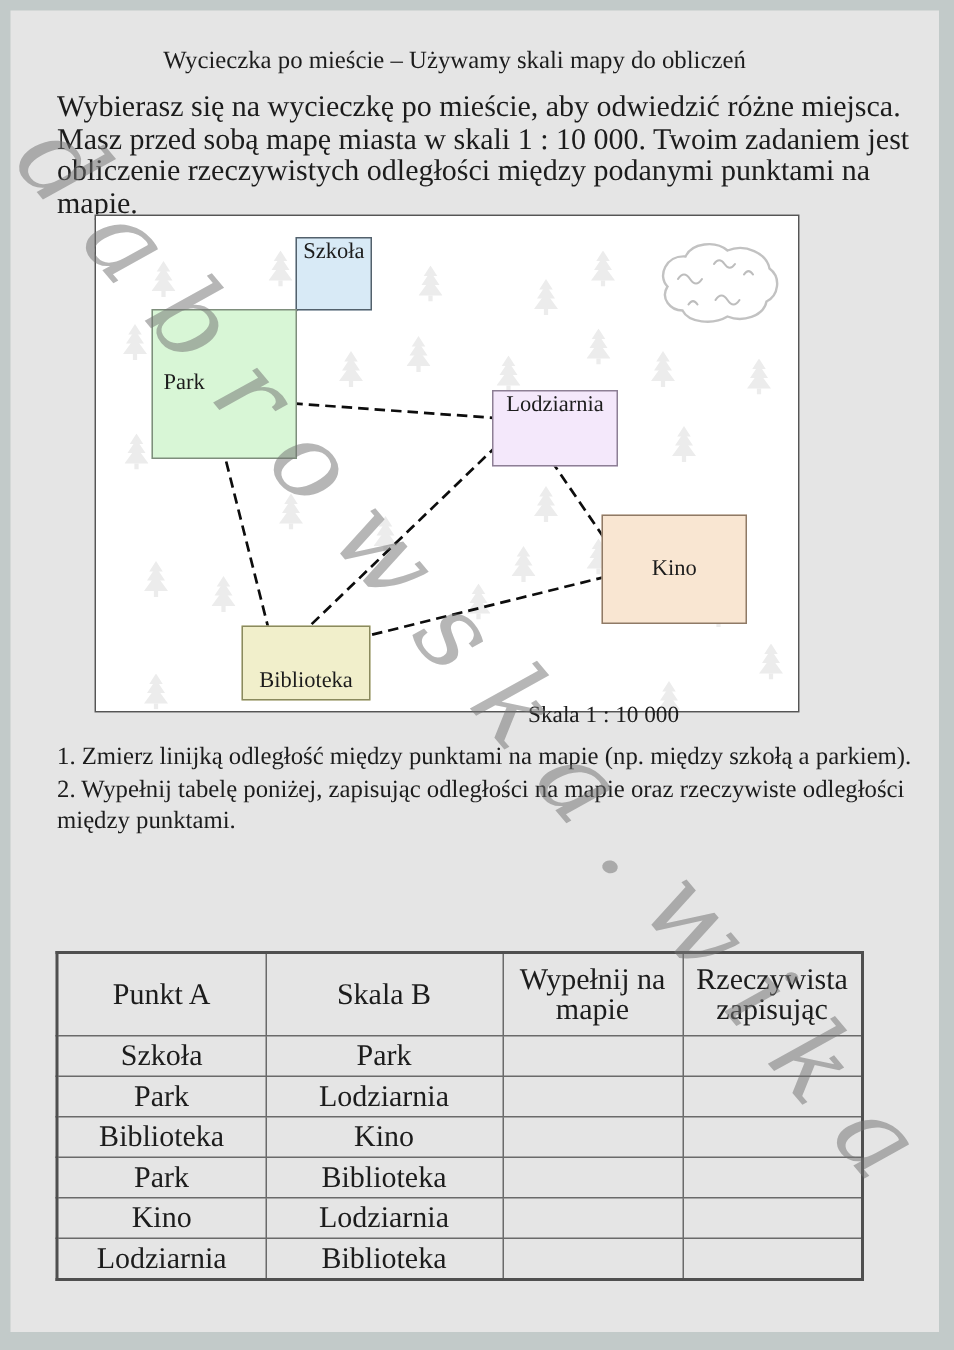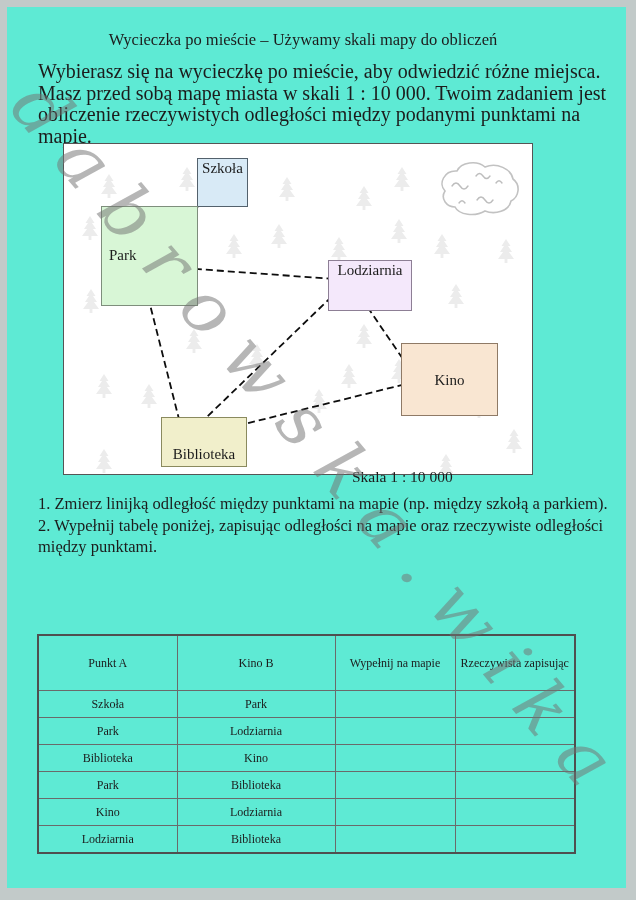--- a/index.html
+++ b/index.html
@@ -7,21 +7,21 @@
     width:636px;height:900px;
     background:#c2cac9;
     font-family:"Liberation Serif", serif;
     color:#1c1c1c;
     position:relative;
     overflow:hidden;
   }
   .page{
     position:absolute;
     left:7px; top:7px; right:10px; bottom:12px;
-    background:#5eead4;
+    background:#e5e5e5;
     overflow:hidden;
   }
   .watermark{
     position:absolute;
     left:52px; top:58px;
     transform:rotate(50deg);
     transform-origin:0 0;
     font-family:"DejaVu Serif", serif;
     font-style:italic;
     font-size:72px;
@@ -76,21 +76,21 @@
     top:486px; left:31px; width:578px;
     font-size:16.5px;
     line-height:21.5px;
   }
   .dist-table{
     position:absolute;
     top:627px; left:30px;
     border-collapse:collapse;
     table-layout:fixed;
     width:537px;
-    font-size:12px;
+    font-size:20px;
     padding-left:13px;
   }
   .dist-table th,.dist-table td{
     border:1.5px solid #6a6a6a;
     text-align:center;
     font-weight:normal;
     padding:0 4px;
     overflow:hidden;
   }
   .dist-table th{height:54px;line-height:20px;}
@@ -189,21 +189,21 @@
   <table class="dist-table">
     <colgroup>
       <col style="width:139px">
         <col style="width:158px">
         <col style="width:120px">
         <col style="width:120px">
     </colgroup>
     <thead>
         <tr id="table-head-row">
           <th>Punkt A</th>
-          <th>Kino B</th>
+          <th>Skala B</th>
           <th>Wypełnij na mapie</th>
           <th>Rzeczywista zapisując</th>
         </tr>
       </thead>
     <tbody id="table-body">
         <tr>
           <td>Szkoła</td>
           <td>Park</td>
           <td></td>
           <td></td>

